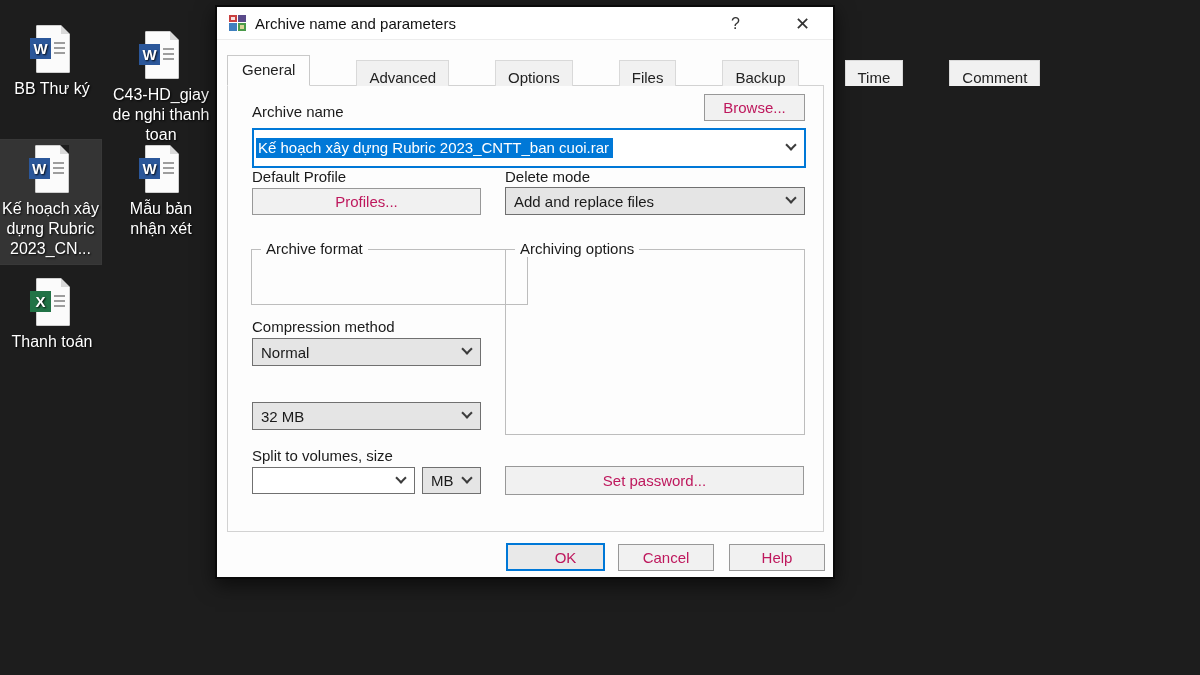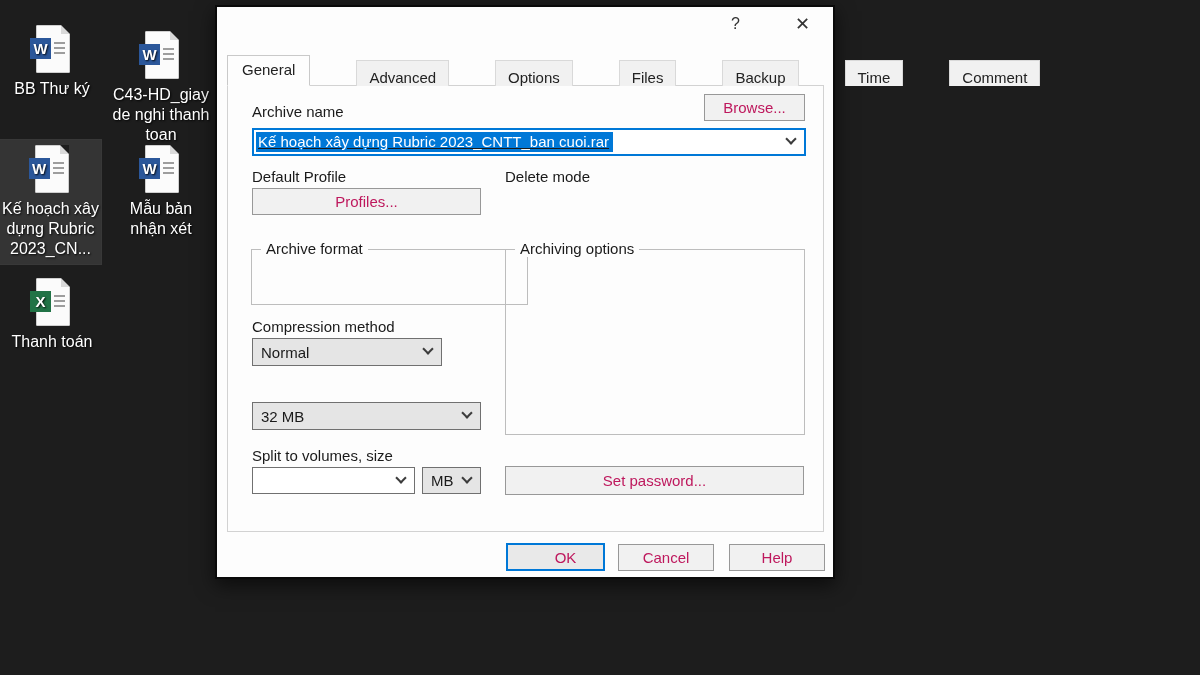--- a/index.html
+++ b/index.html
@@ -101,23 +101,23 @@
     font-size:15px; z-index:2; cursor:default;
   }
   .combo.editable { background:#ffffff; }
   .chev {
     position:absolute; right:9px; top:50%;
     width:8px; height:8px; margin-top:-7px;
     border-right:2px solid #3c3c3c; border-bottom:2px solid #3c3c3c;
     transform:rotate(45deg);
   }
   .namecombo {
-    position:absolute; left:35px; top:121px; width:554px; height:28px;
+    position:absolute; left:35px; top:121px; width:554px; height:40px;
     background:#fff; border:2px solid #0078d7;
-    display:flex; align-items:center; padding:0 26px 0 2px; z-index:2;text-decoration:underline;
+    display:flex; align-items:center; padding:0 26px 0 2px; z-index:2;
   }
   .namecombo .sel-text {
     background:#0078d7; color:#fff; padding:1px 4px 2px 2px;
     font-size:15px; white-space:nowrap;
   }
 
   .group {
     position:absolute; border:1px solid #bdbdbd; z-index:2;
   }
   .group-label {
@@ -215,20 +215,31 @@
           <span></span>
         </span>
     </div>
     <div class="badge excel">X</div>
   </div>
   <div>Thanh toán</div>
 </div>
 
 <div class="dialog">
 
+  <div class="titlebar">
+    <svg class="app-icon" viewBox="0 0 17 16">
+      <rect x="0" y="0" width="8" height="7" fill="#c94040"></rect>
+      <rect x="9" y="0" width="8" height="7" fill="#5a4a8a"></rect>
+      <rect x="0" y="8" width="8" height="8" fill="#3f7fbf"></rect>
+      <rect x="9" y="8" width="8" height="8" fill="#4a9a4a"></rect>
+      <rect x="2" y="2" width="4" height="3" fill="#fff" opacity=".85"></rect>
+      <rect x="11" y="10" width="4" height="4" fill="#e9d9a0" opacity=".9"></rect>
+    </svg>
+    <span class="title-text">Archive name and parameters</span>
+  </div>
   <div class="titlebar-btn help-btn">?</div>
   <div class="titlebar-btn close-btn">✕</div>
 
   <div class="tabs">
     <div class="tab active">General</div>
     <div class="tab">Advanced</div>
     <div class="tab">Options</div>
     <div class="tab">Files</div>
     <div class="tab">Backup</div>
     <div class="tab">Time</div>
@@ -240,39 +251,43 @@
   <div class="btn" style="left:487px; top:87px; width:101px; height:27px;">Browse...</div>
   <div class="namecombo">
     <span class="sel-text">Kế hoạch xây dựng Rubric 2023_CNTT_ban cuoi.rar</span>
     <span class="chev"></span>
   </div>
 
   <div class="lbl" style="left:35px; top:161px;">Default Profile</div>
   <div class="btn" style="left:35px; top:181px; width:229px; height:27px;">Profiles...</div>
 
   <div class="lbl" style="left:288px; top:161px;">Delete mode</div>
+  <div class="combo" style="left:288px; top:180px; width:300px; height:28px;">
+    <span>Add and replace files</span>
+    <span class="chev"></span>
+  </div>
 
   <div class="group" style="left:34px; top:242px; width:277px; height:56px;">
     <span class="group-label">Archive format</span>
   </div>
   <div class="radio-row" style="left:47px; top:263px;">
     <span class="radio sel"></span>
     <span>RAR</span>
   </div>
   <div class="radio-row" style="left:121px; top:263px;">
     <span class="radio"></span>
     <span>RAR4</span>
   </div>
   <div class="radio-row" style="left:197px; top:263px;">
     <span class="radio"></span>
     <span>ZIP</span>
   </div>
 
   <div class="lbl" style="left:35px; top:311px;">Compression method</div>
-  <div class="combo" style="left:35px; top:331px; width:190px; height:28px;">
+  <div class="combo" style="left:35px; top:331px; width:229px; height:28px;">
     <span>Normal</span>
     <span class="chev"></span>
   </div>
 
   <div class="lbl" style="left:35px; top:375px;margin-top:20px;">Dictionary size</div>
   <div class="combo" style="left:35px; top:395px; width:229px; height:28px;">
     <span>32 MB</span>
     <span class="chev"></span>
   </div>
 

